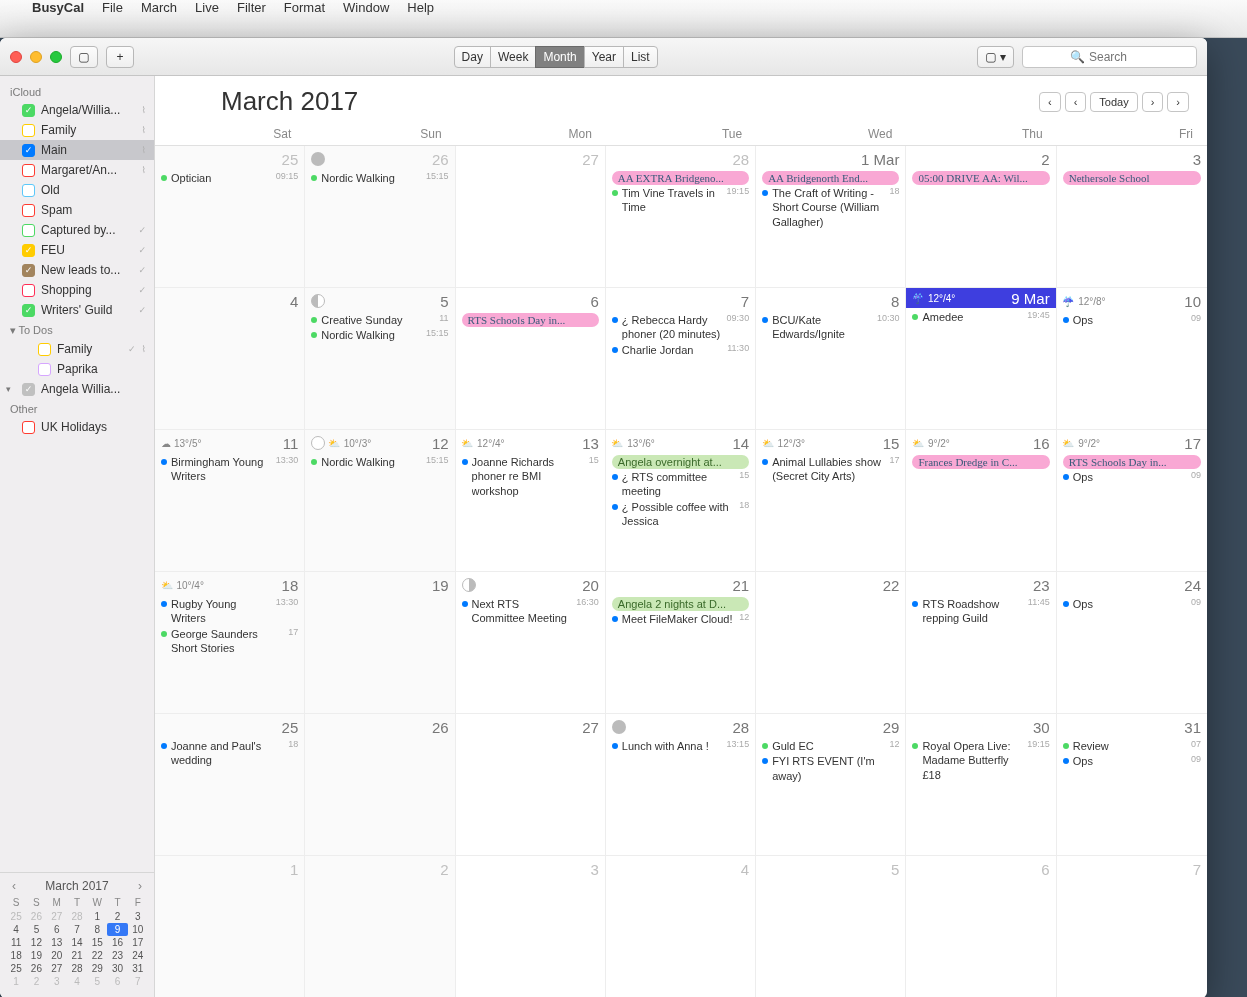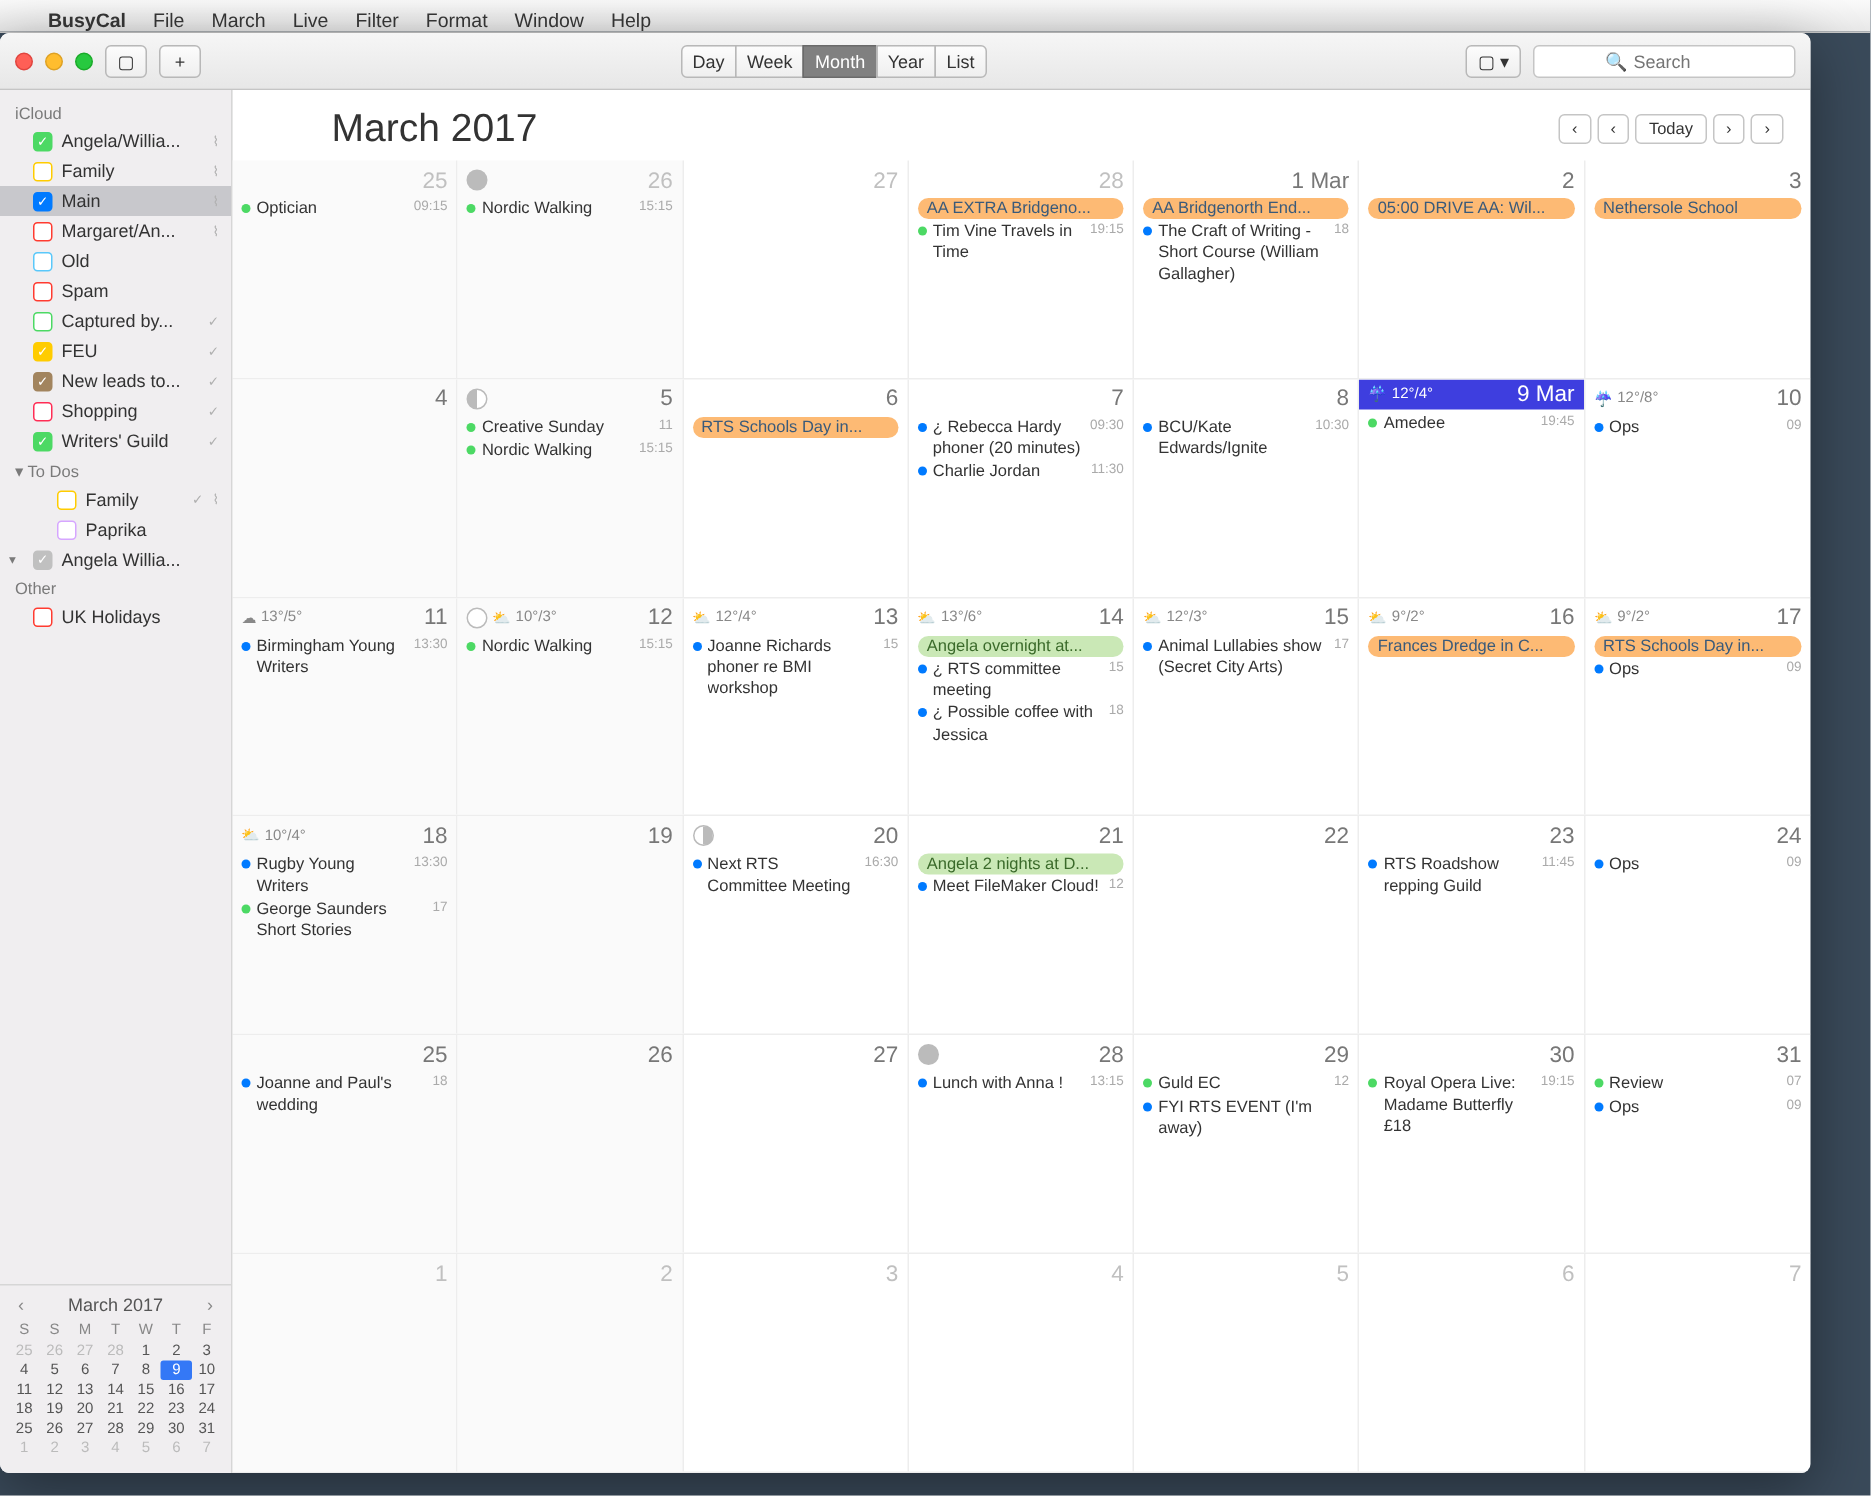--- a/index.html
+++ b/index.html
@@ -1,17 +1,17 @@
 <!DOCTYPE html>
 <html><head>
 <meta charset="utf-8">
 <style>
 * { box-sizing: border-box; margin: 0; padding: 0; }
 body { font-family: -apple-system, "Helvetica Neue", Arial, sans-serif; font-size: 13px; color: #333; background: #3a4a5a; -webkit-user-select: none; width: 1247px; height: 997px; overflow: hidden; }
-.menubar { height: 22px; background: linear-gradient(#fafafa,#e8e8e8); display: flex; align-items: flex-end; padding: 0 14px; gap: 18px; font-size: 13px; border-bottom: 1px solid #c8c8c8; }
+.menubar { height: 38px; background: linear-gradient(#fafafa,#e8e8e8); display: flex; align-items: flex-start; padding: 0 14px; gap: 18px; font-size: 13px; border-bottom: 1px solid #c8c8c8; }
 .menubar .apple { font-size: 14px; }
 .menubar .app { font-weight: 700; }
 .menubar span { cursor: default; }
 .window { width: 1207px; height: 960px; margin-left: 0; background: #fff; border-radius: 6px; box-shadow: 0 10px 40px rgba(0,0,0,.4); overflow: hidden; display: flex; flex-direction: column; }
 .titlebar { height: 38px; background: linear-gradient(#f6f6f6,#e7e7e7); border-bottom: 1px solid #c5c5c5; display: flex; align-items: center; padding: 0 10px; gap: 8px; position: relative; }
 .traffic { display: flex; gap: 8px; }
 .traffic div { width: 12px; height: 12px; border-radius: 6px; }
 .red { background: #ff5f56; border: 1px solid #e0443e; }
 .yel { background: #ffbd2e; border: 1px solid #dea123; }
 .grn { background: #27c93f; border: 1px solid #1aab29; }
@@ -64,21 +64,21 @@
 .day.today .weather { color: #fff; }
 .moon { width: 14px; height: 14px; border-radius: 50%; background: #bbb; display: inline-block; }
 .moon.half { background: linear-gradient(90deg,#bbb 50%,#fff 50%); border:1px solid #bbb; }
 .moon.halfR { background: linear-gradient(270deg,#bbb 50%,#fff 50%); border:1px solid #bbb; }
 .moon.ring { background: #fff; border:1px solid #bbb; }
 .evt { display: flex; align-items: flex-start; gap: 4px; margin: 1px 0; line-height: 1.3; cursor:pointer;justify-content:space-between; }
 .evt .dot { width: 6px; height: 6px; border-radius: 3px; margin-top: 4px; flex-shrink: 0; }
 .evt .txt { flex: 1; overflow: hidden; }
 .evt .tm { color: #aaa; font-size: 9px; margin-left: 2px; flex-shrink:0; }
 .bar { border-radius: 8px; padding: 1px 6px; font-size: 11px; overflow: hidden; white-space: nowrap; text-overflow: ellipsis; }
-.bar-blue { background: #fdba74; color: #3a5a7a; }
+.bar-blue { background: #f9a8d4; color: #3a5a7a; font-family: Liberation Serif, serif; }
 .bar-green { background: #cae8b6; color: #3a6a2a; }
 </style>
 </head>
 <body>
 
 <div class="menubar">
   <span class="apple"></span>
   <span class="app">BusyCal</span>
   <span>File</span>
   <span>March</span>
@@ -259,20 +259,29 @@
           <b>March</b> <span>2017</span>
         </div>
         <div class="nav-group">
           <div class="nav-btn">‹</div>
           <div class="nav-btn">‹</div>
           <div class="nav-btn">Today</div>
           <div class="nav-btn">›</div>
           <div class="nav-btn">›</div>
         </div>
       </div>
+      <div class="dow-row" id="dow-row">
+          <div class="dow-cell">Sat</div>
+          <div class="dow-cell">Sun</div>
+          <div class="dow-cell">Mon</div>
+          <div class="dow-cell">Tue</div>
+          <div class="dow-cell">Wed</div>
+          <div class="dow-cell">Thu</div>
+          <div class="dow-cell">Fri</div>
+        </div>
       <div class="cal" id="cal">
           <div class="wk">
             <div class="day out shade">
               <div class="day-head">
                 <div class="weather"></div>
                 <div class="day-num">25</div>
               </div>
               <div class="evt">
                 <div class="dot" style="background: rgb(76, 217, 100);"></div>
                 <div class="txt">Optician</div>

